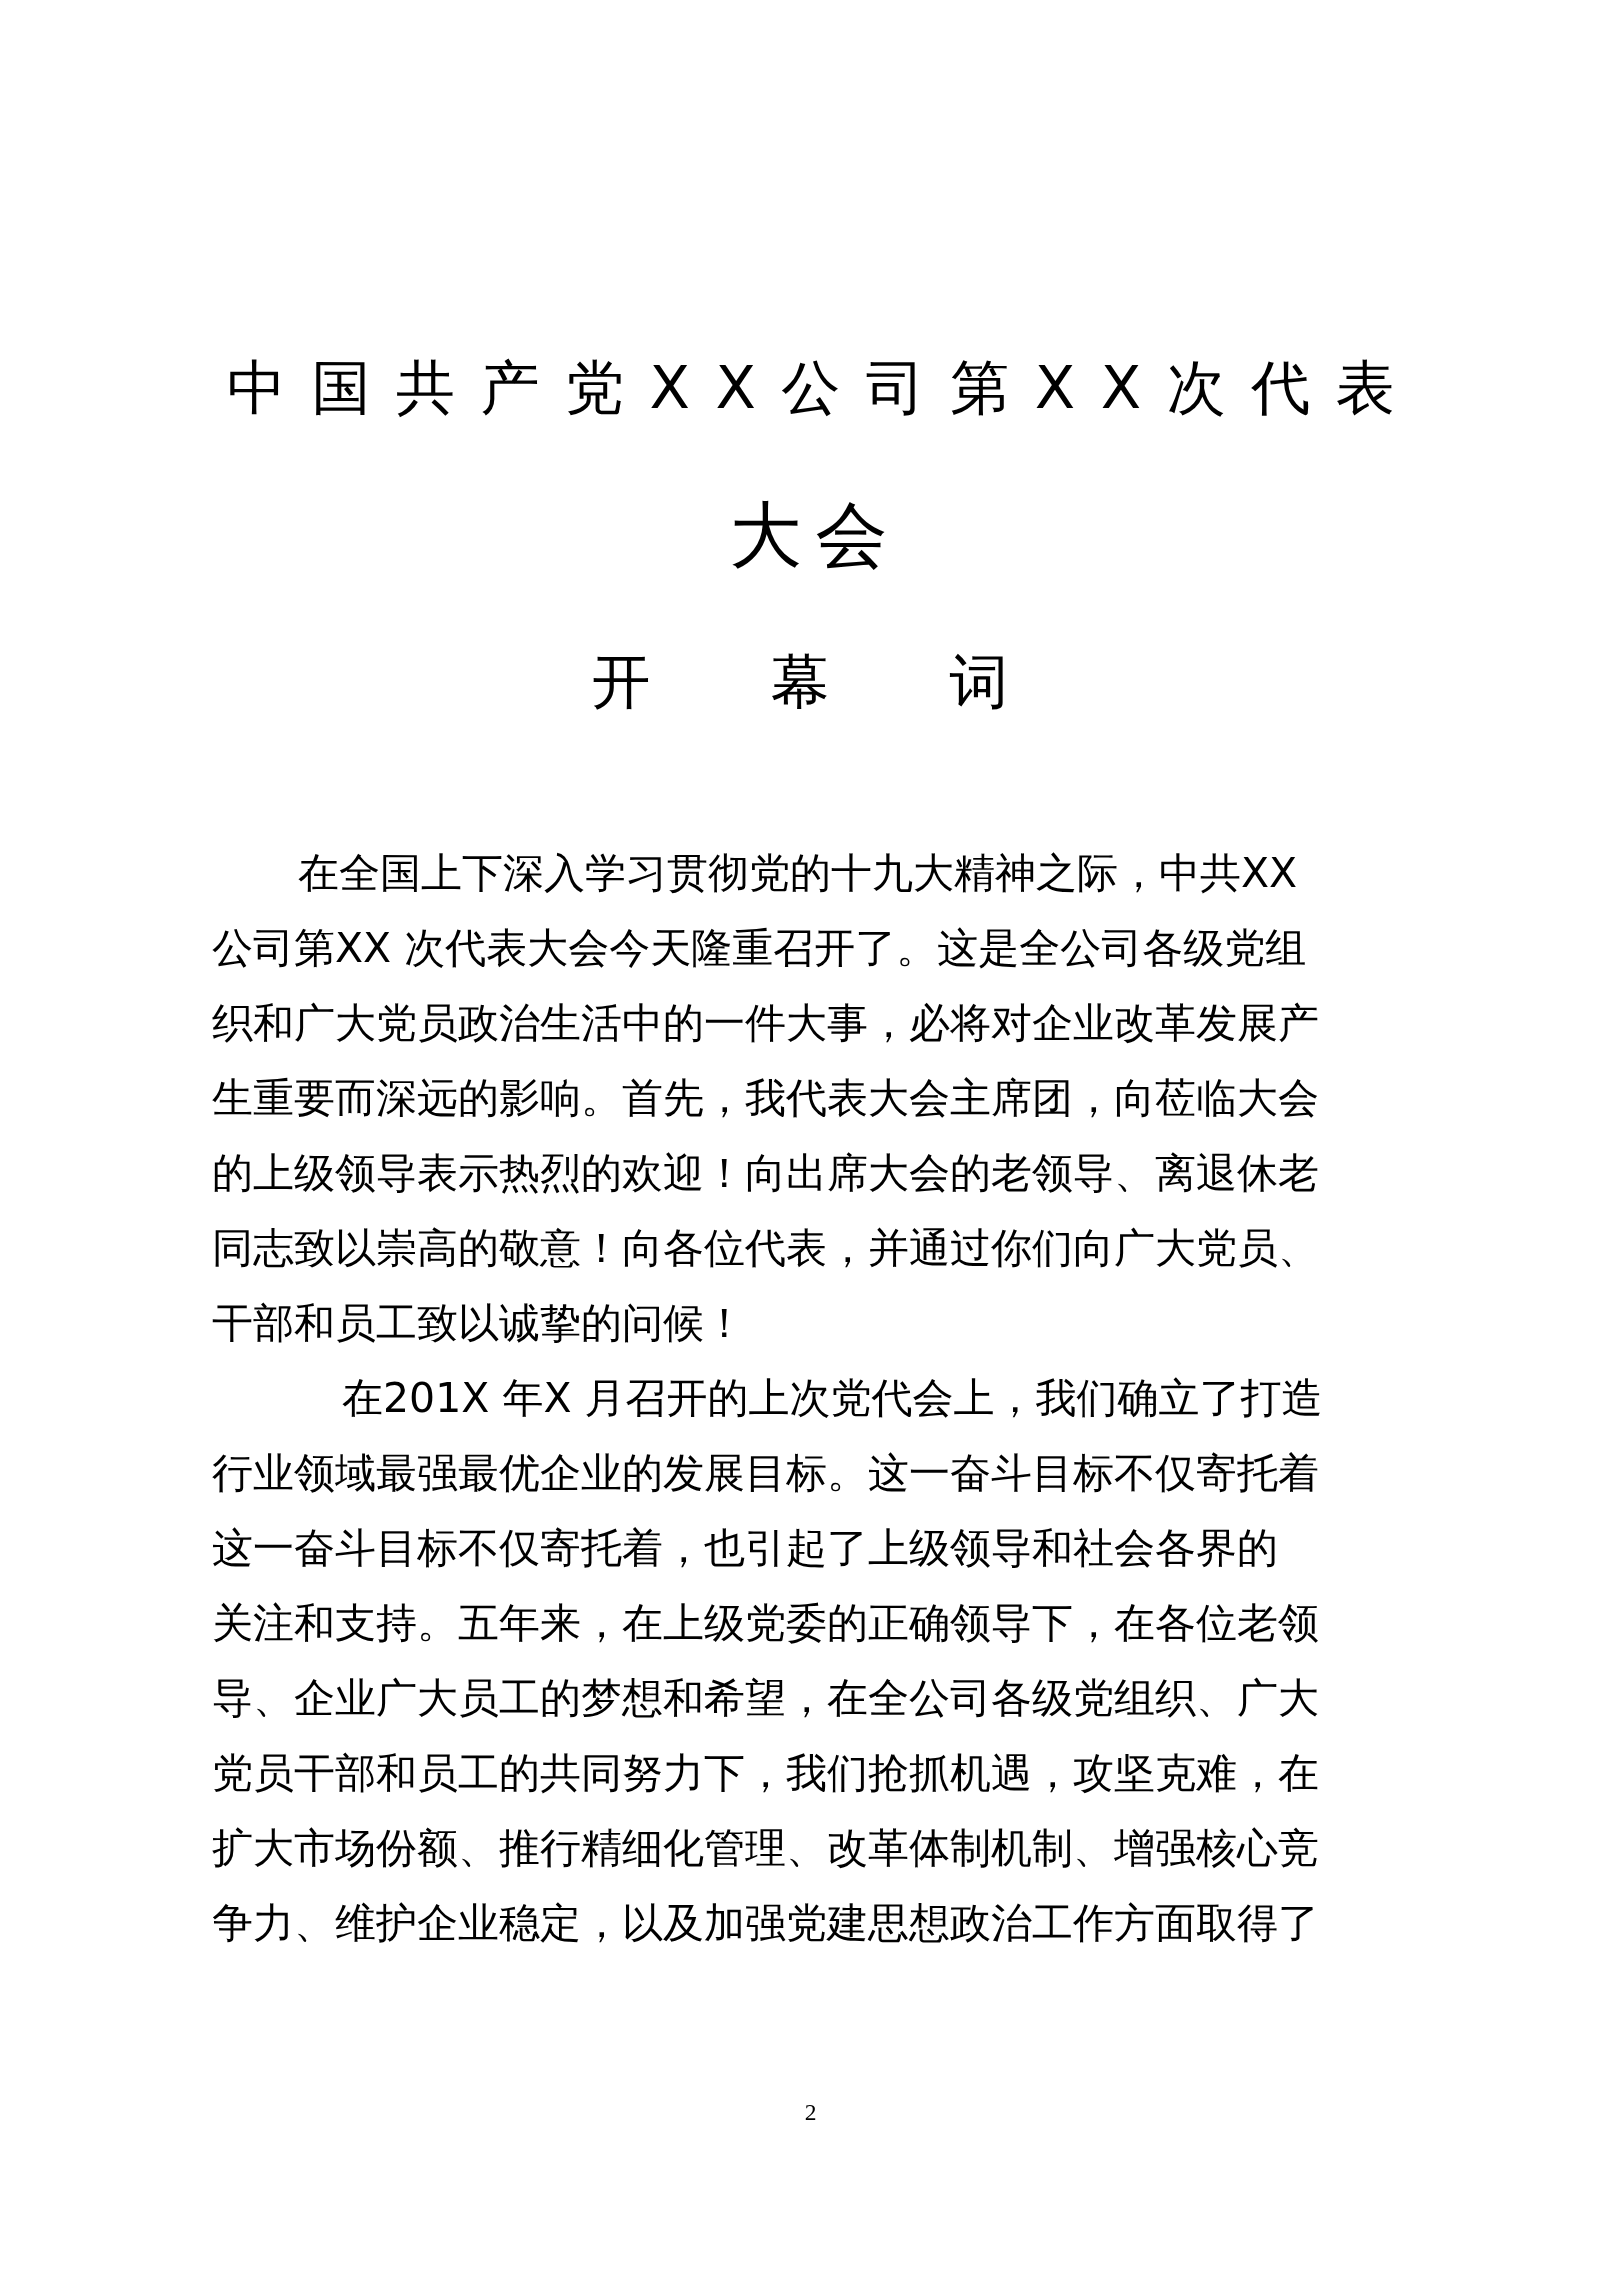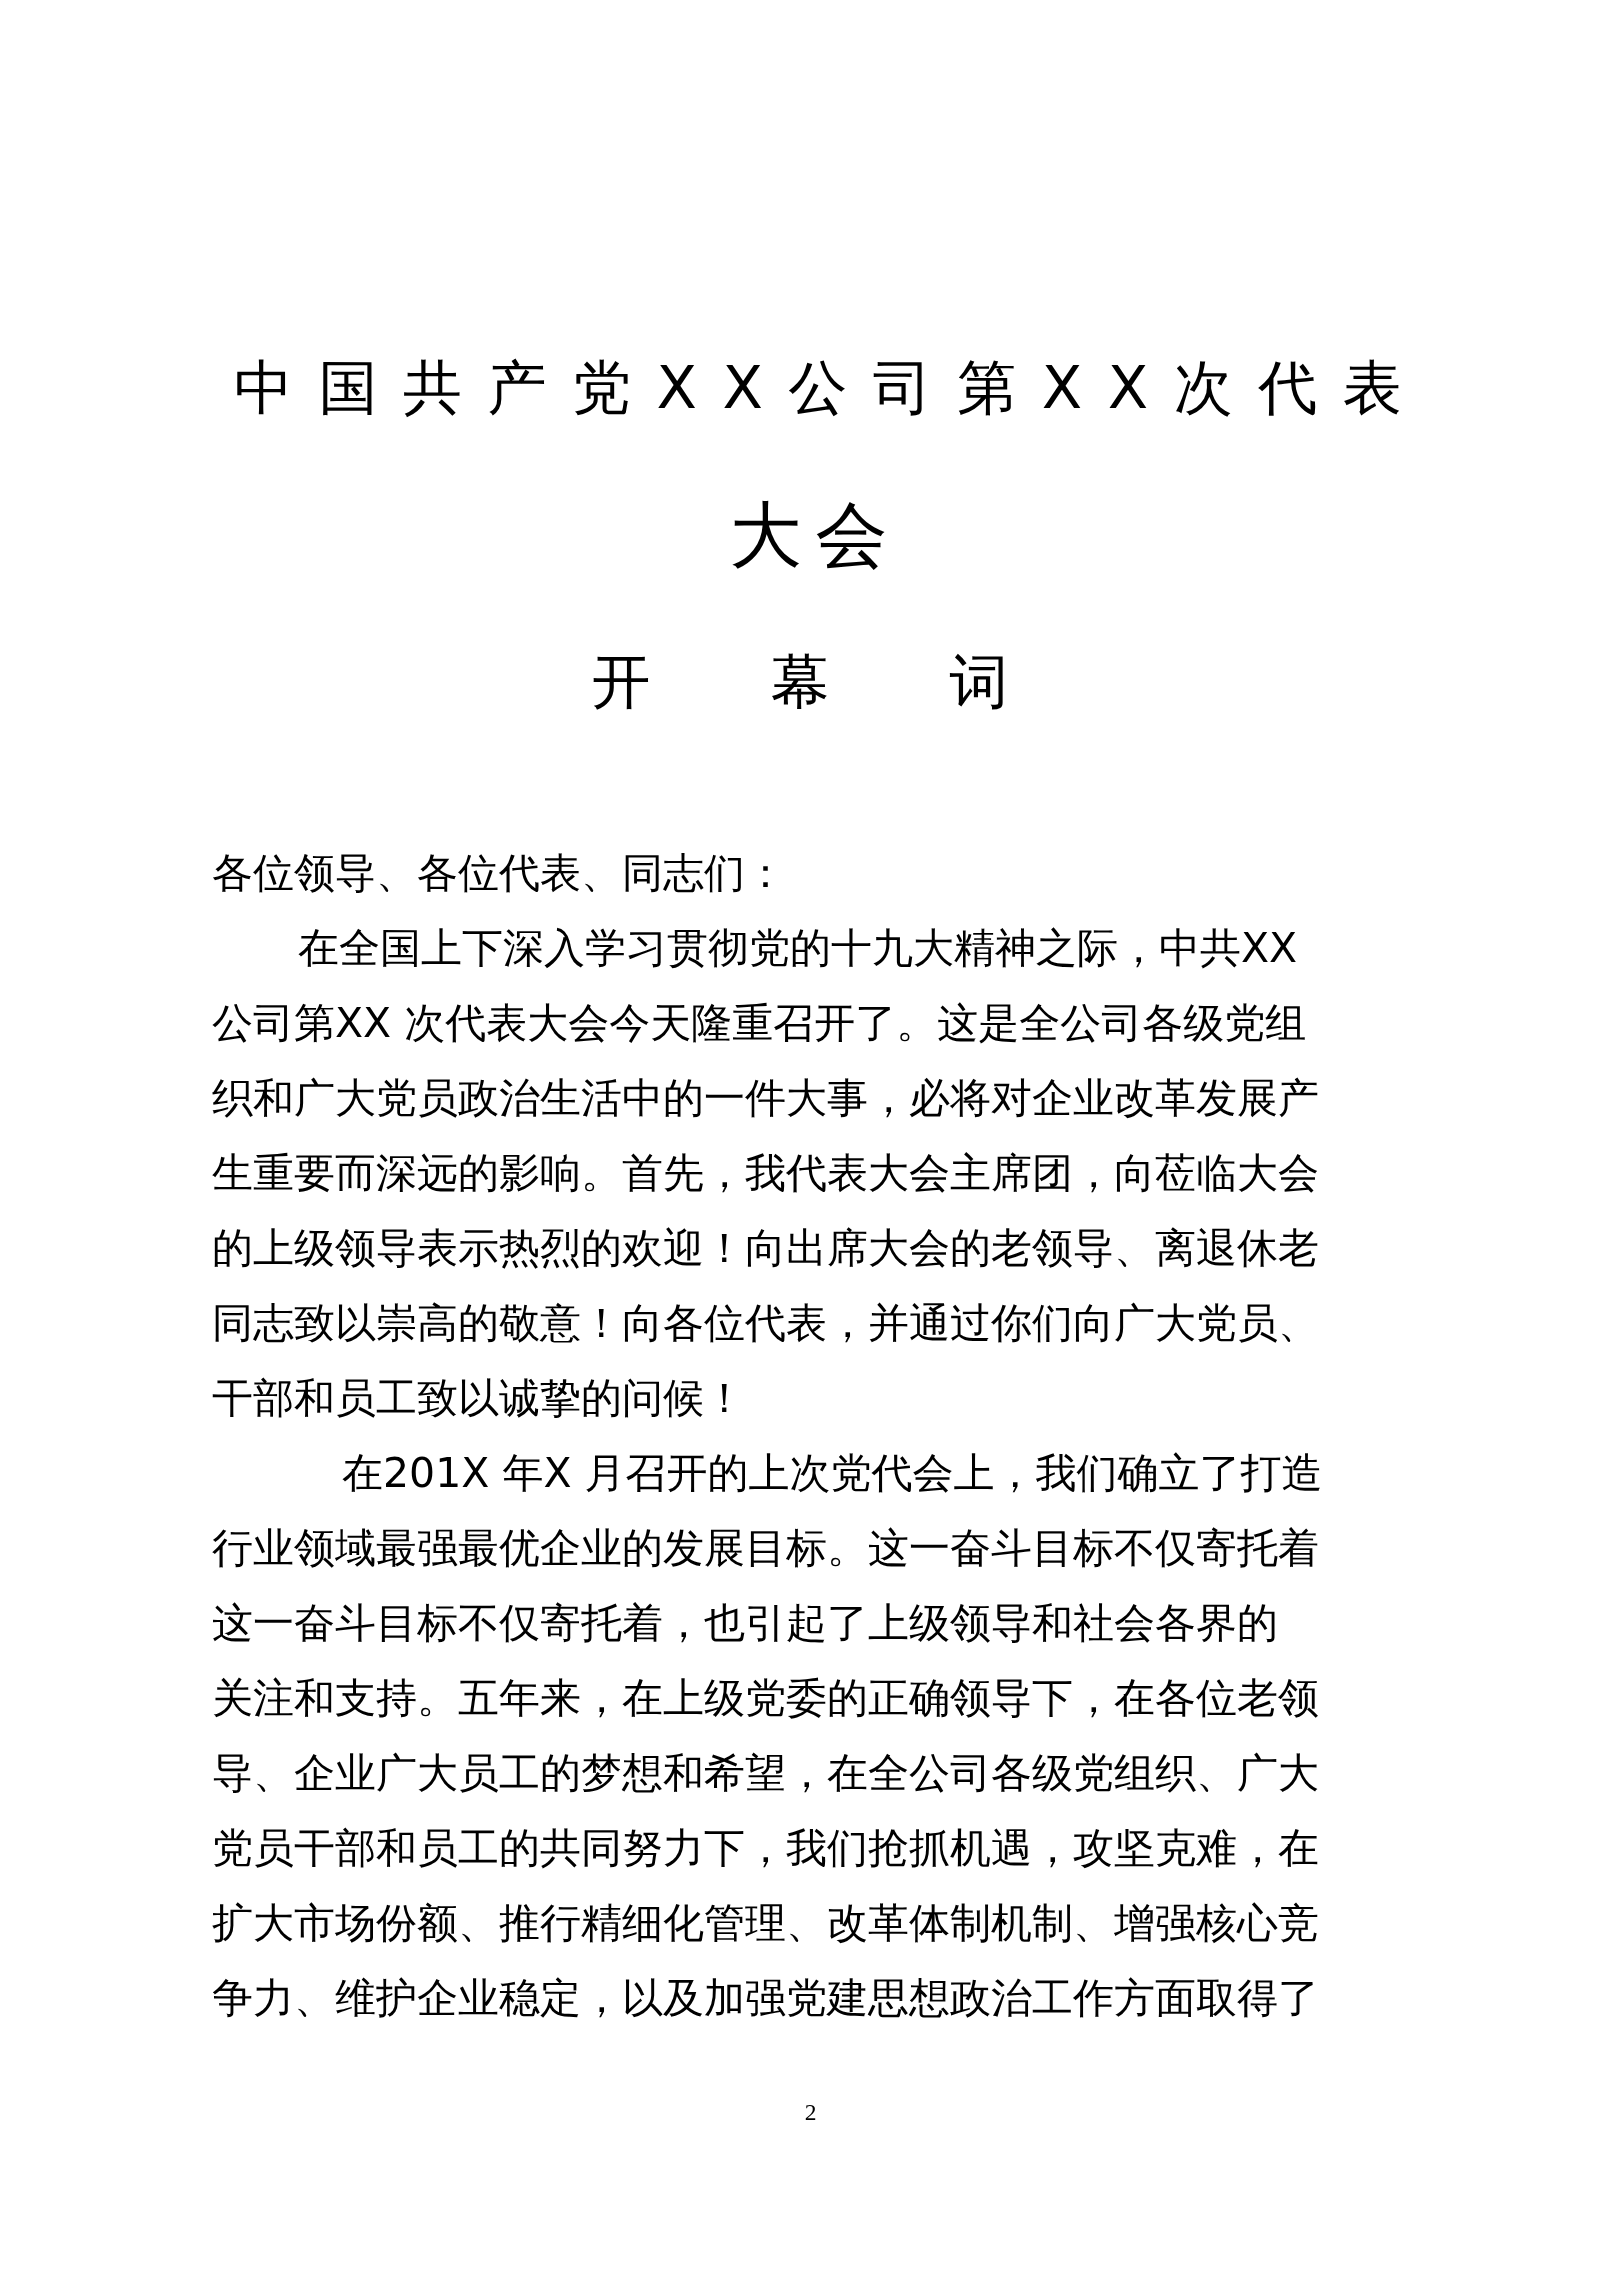--- a/index.html
+++ b/index.html
@@ -17,21 +17,21 @@
   }
   .page {
     position: absolute;
     left: 0; top: 0;
     width: 1621px;
     height: 2293px;
     background: #ffffff;
   }
   .title-line1 {
     position: absolute;
-    left: 234px;
+    left: 227px;
     top: 351px;
     width: 1166px;
     font-size: 59px;
     line-height: 74px;
     white-space: nowrap;
     letter-spacing: 25.5px;
   }
   .title-line2 {
     position: absolute;
     left: 0;
@@ -85,21 +85,20 @@
 </head>
 <body>
 
 <div class="page">
 
   <div class="title-line1">中国共产党XX公司第XX次代表</div>
   <div class="title-line2">大会</div>
   <div class="title-line3">开幕词</div>
 
   <div class="body-text">
-    <span class="line">各位领导、各位代表、同志们：</span>
 
     <div>
       <span class="line indent1">在全国上下深入学习贯彻党的十九大精神之际，中共XX</span>
       <span class="line">公司第XX  次代表大会今天隆重召开了。这是全公司各级党组</span>
       <span class="line">织和广大党员政治生活中的一件大事，必将对企业改革发展产</span>
       <span class="line">生重要而深远的影响。首先，我代表大会主席团，向莅临大会</span>
       <span class="line">的上级领导表示热烈的欢迎！向出席大会的老领导、离退休老</span>
       <span class="line">同志致以崇高的敬意！向各位代表，并通过你们向广大党员、</span>
       <span class="line">干部和员工致以诚挚的问候！</span>
     </div>

